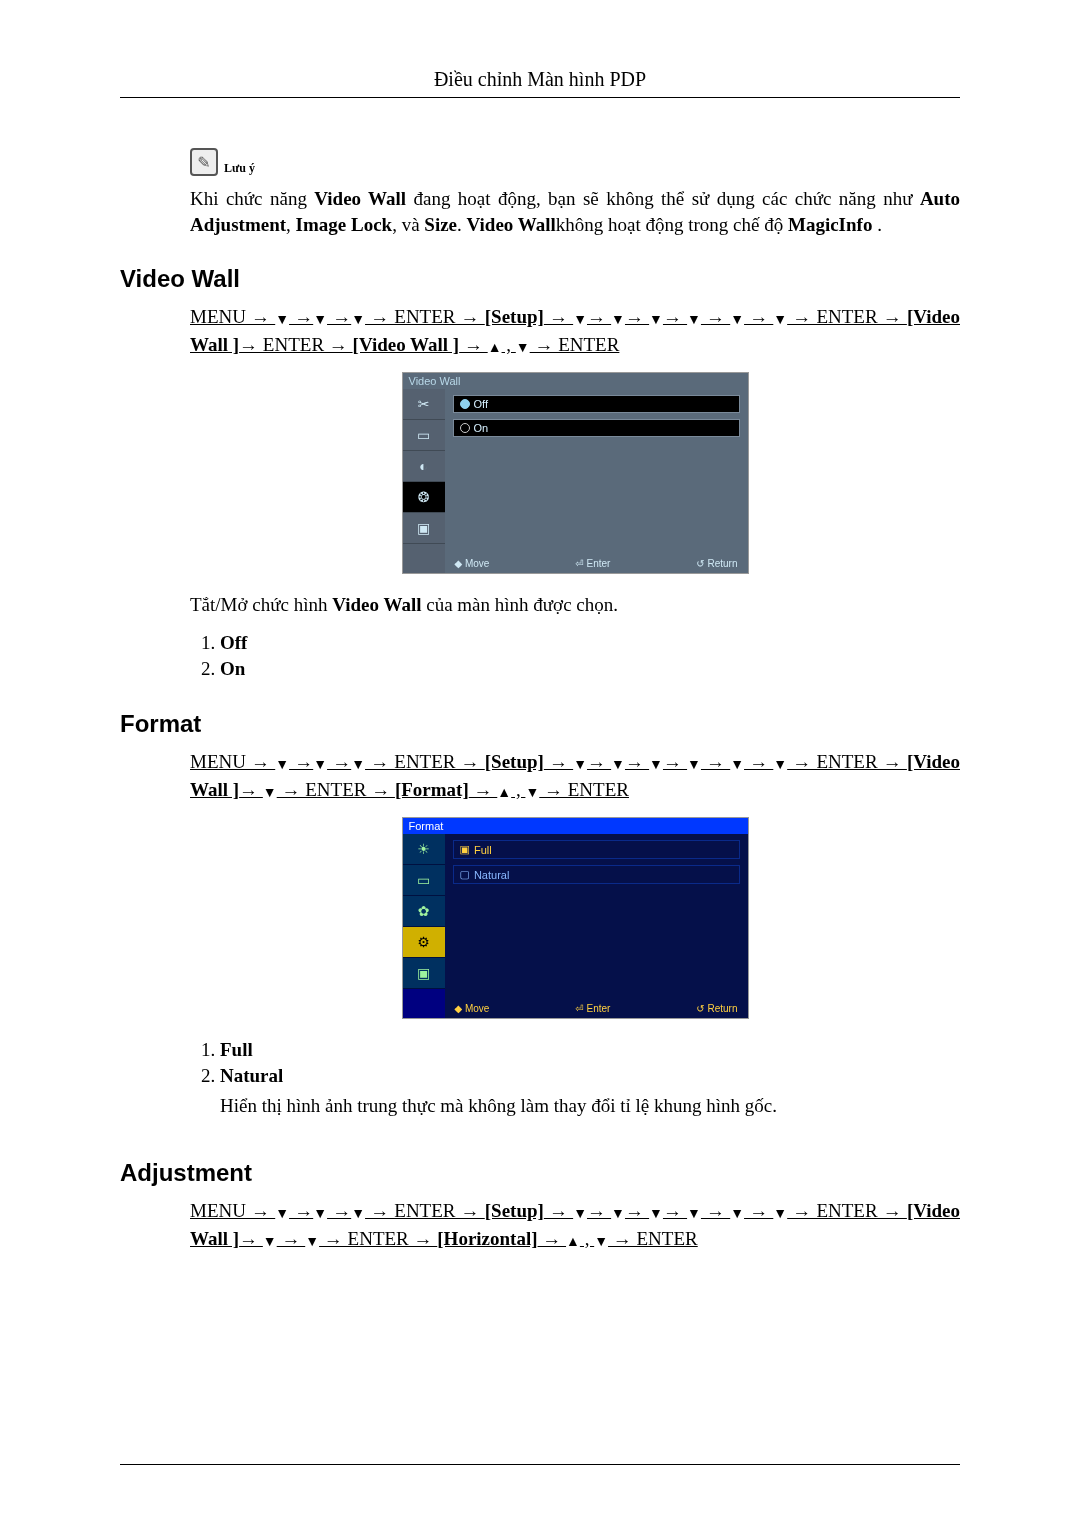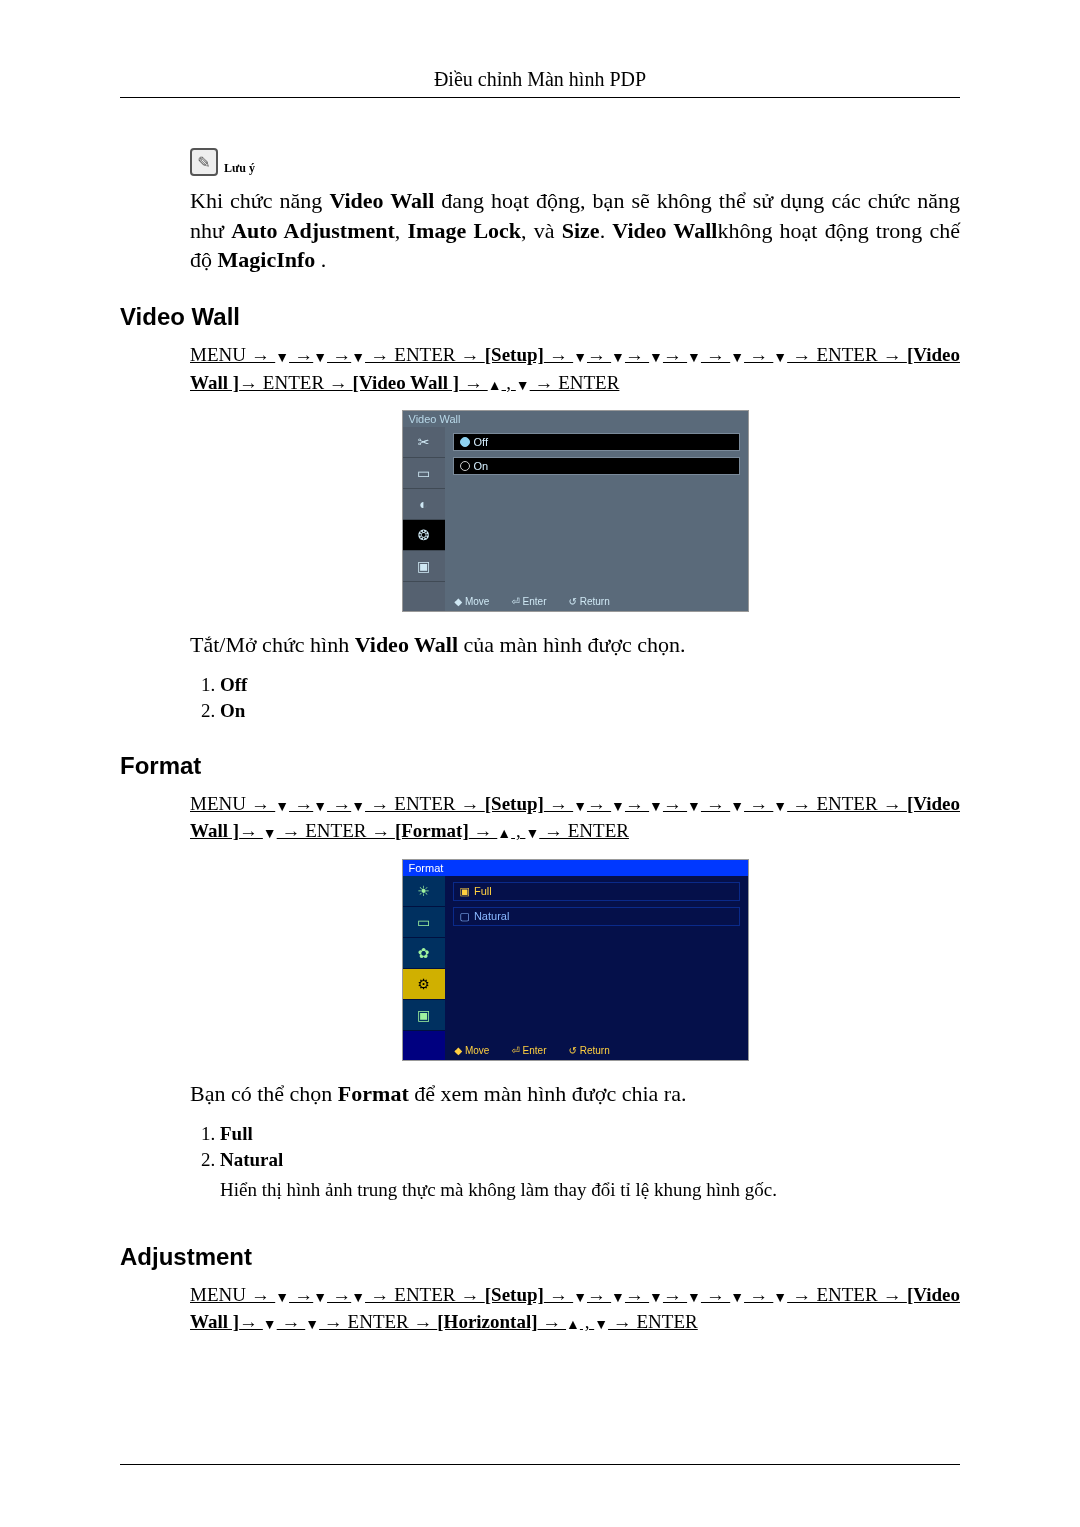--- a/index.html
+++ b/index.html
@@ -46,21 +46,21 @@
     align-items: center;
     justify-content: center;
     font-size: 16px;
     color: #555;
   }
   .note-label {
     font-weight: bold;
     font-size: 12px;
   }
   .para {
-    font-size: 22px;
+    font-size: 19px;
     line-height: 1.35;
     text-align: justify;
     margin-top: 10px;
   }
   .section-title {
     font-family: Arial, Helvetica, sans-serif;
     font-weight: bold;
     font-size: 24px;
     margin: 28px 0 10px 0;
   }
@@ -137,21 +137,21 @@
     color: #d6f0ff;
     display:flex; align-items:center; gap:4px;
   }
   .osd-radio {
     width:8px; height:8px; border:1px solid #ccc; border-radius:50%;
     display:inline-block;
   }
   .osd-radio.sel { background:#8ed2f0; border-color:#8ed2f0;}
   .osd-footer {
     position:absolute; bottom:4px; right:10px; left:10px;
-    display:flex; justify-content:flex-start; gap:22px;
+    display:flex; justify-content:space-between; gap:22px;
     font-size:10px; color:#cfe8f4;
   }
   .osd.blue .titlebar { background:#0038ff; color:#fff; }
   .osd.blue .osd-body { background:#1a2a6a; }
   .osd.blue .osd-left { background:#000080; }
   .osd.blue .osd-left .osd-lefticon { background:#003060; border-bottom:1px solid #001040; color:#9ef29e; }
   .osd.blue .osd-left .osd-lefticon.active { background:#d0b000; color:#000; }
   .osd.blue .osd-right { background:#05104a; }
   .osd.blue .osd-option { background:#05104a; border:1px solid #0a2a8a; color:#8ab8ff; }
   .osd.blue .osd-option.sel { color:#ffd040;}
@@ -245,23 +245,20 @@
           <div class="osd-option">▢ <span>Natural</span></div>
           <div class="osd-footer">
             <span>◆ <span>Move</span></span>
             <span>⏎ <span>Enter</span></span>
             <span>↺ <span>Return</span></span>
           </div>
         </div>
       </div>
     </div>
 
-    <div class="para">
-      <span>Bạn có thể chọn </span><span class="bold">Format</span><span> để xem màn hình được chia ra.</span>
-    </div>
     <ol class="options">
       <li>
         <span class="option-item-label">Full</span>
       </li>
       <li>
         <span class="option-item-label">Natural</span>
         <div class="option-desc">Hiển thị hình ảnh trung thực mà không làm thay đổi tỉ lệ khung hình gốc.</div>
       </li>
     </ol>
   </div>

